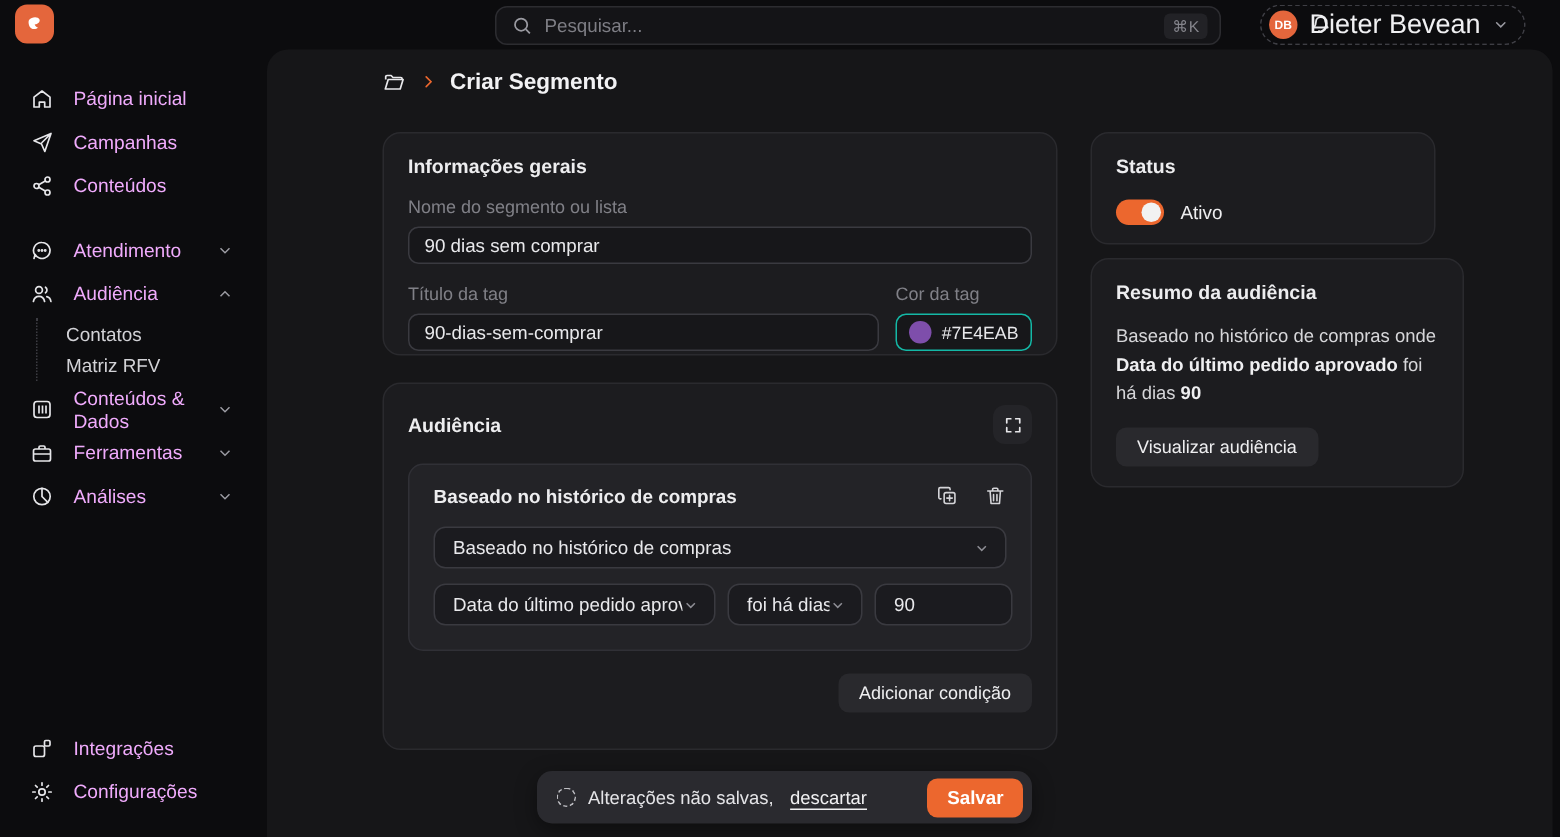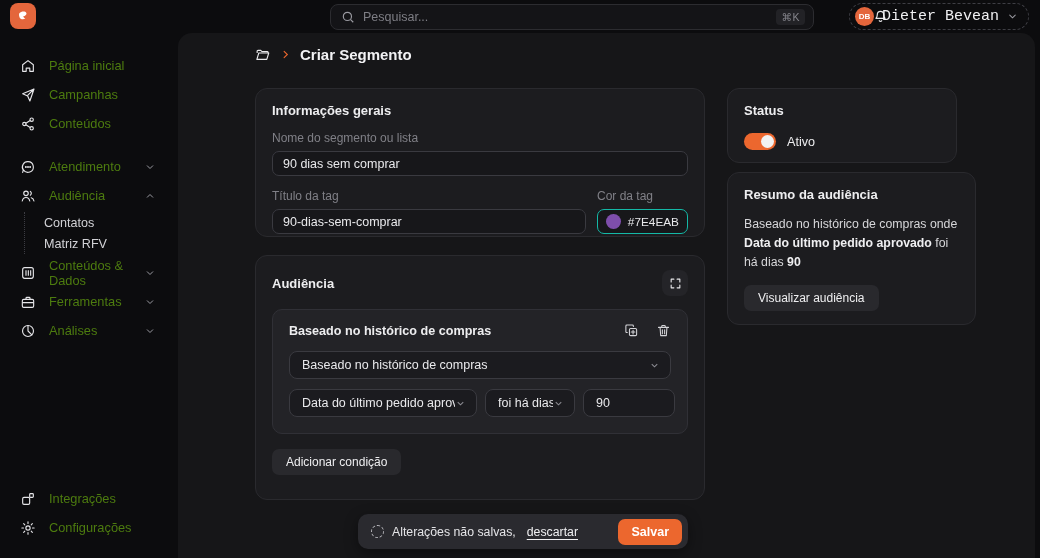--- a/index.html
+++ b/index.html
@@ -28,37 +28,37 @@
     flex:1; background:transparent; border:none; outline:none;
     color:#c9c9cd; font-family:inherit; font-size:12.5px;
   }
   .searchbox input::placeholder { color:#7e7e85; }
   .kbd-badge {
     color:#85858c; font-size:10.5px; background:#222226; border-radius:4px;
     padding:2px 5px; letter-spacing:.5px;
   }
   .bell-btn { position:absolute; left:872px; top:7px; cursor:pointer; }
   .user-pill {
-    position:absolute; right:11px; top:3px; height:27px;
+    position:absolute; right:23px; top:3px; height:27px;
     border:1px dashed #3e3e44; border-radius:14px;
     display:flex; align-items:center; gap:8px; padding:0 10px 0 5px; cursor:pointer;
   }
   .avatar {
     width:19px; height:19px; border-radius:50%; background:#e4663c;
     color:#fff; font-size:8px; font-weight:700;
     display:flex; align-items:center; justify-content:center;
   }
-  .user-name { font-size:15px; color:#f0f0f2;font-family:Liberation Mono, monospace; }
+  .user-name { font-size:18px; color:#f0f0f2; }
 
   
   .content-row { display:flex; height:525px; }
   .sidebar { width:178px; flex:none; display:flex; flex-direction:column; padding:18px 0 16px 0; }
   .side-item {
     display:flex; align-items:center; gap:13px; height:29px;
-    padding:0 22px 0 20px; color:#4d7c0f; cursor:pointer; font-weight:400;
+    padding:0 22px 0 20px; color:#f0abfc; cursor:pointer; font-weight:400;
   }
   .side-item .lbl { flex:1; font-size:12.8px; }
   .side-gap { height:14px; }
   .side-spacer { flex:1; }
   .subnav { margin:2px 0 4px 0; padding-left:24px; }
   .subnav-inner { border-left:1px dotted #3c3c42; padding-left:19px; display:flex; flex-direction:column; }
   .sub-item { height:21px; display:flex; align-items:center; color:#d2d2d6; font-size:12.6px; cursor:pointer; }
   .sub-item.active { color:#ec6c32; }
 
   .main-panel {
@@ -112,21 +112,21 @@
     display:flex; align-items:center; justify-content:space-between;
     padding:0 10px 0 12px; color:#e9e9ec; font-size:12.5px; cursor:pointer;
   }
   .select .sel-text { white-space:nowrap; overflow:hidden; }
   .cond-row { display:flex; gap:8px; margin-top:10px; }
   .w-field { width:188px; } .w-op { width:90px; }
   .num-input {
     width:92px; height:28px; background:#1b1b1f; border:1px solid #3a3a40; border-radius:8px;
     color:#e9e9ec; font-family:inherit; font-size:12.5px; padding:0 12px; outline:none;
   }
-  .add-cond-wrap { display:flex; justify-content:flex-start; margin-top:15px; }
+  .add-cond-wrap { display:flex; justify-content:flex-end; margin-top:15px; }
   .btn-secondary {
     background:#29292d; border:none; border-radius:7px; color:#eeeef0;
     font-family:inherit; font-size:12px; padding:6px 14px; cursor:pointer;
   }
 
   #card-status { left:549px; top:55px; width:230px; height:75px; }
   .toggle-row { display:flex; align-items:center; gap:11px; margin-top:15px; }
   .toggle { width:32px; height:17px; border-radius:9px; position:relative; cursor:pointer; }
   .toggle .knob { position:absolute; right:2px; top:2px; width:13px; height:13px; background:#f2f2f2; border-radius:50%; }
   .toggle-label { font-size:12.6px; color:#ededef; }

